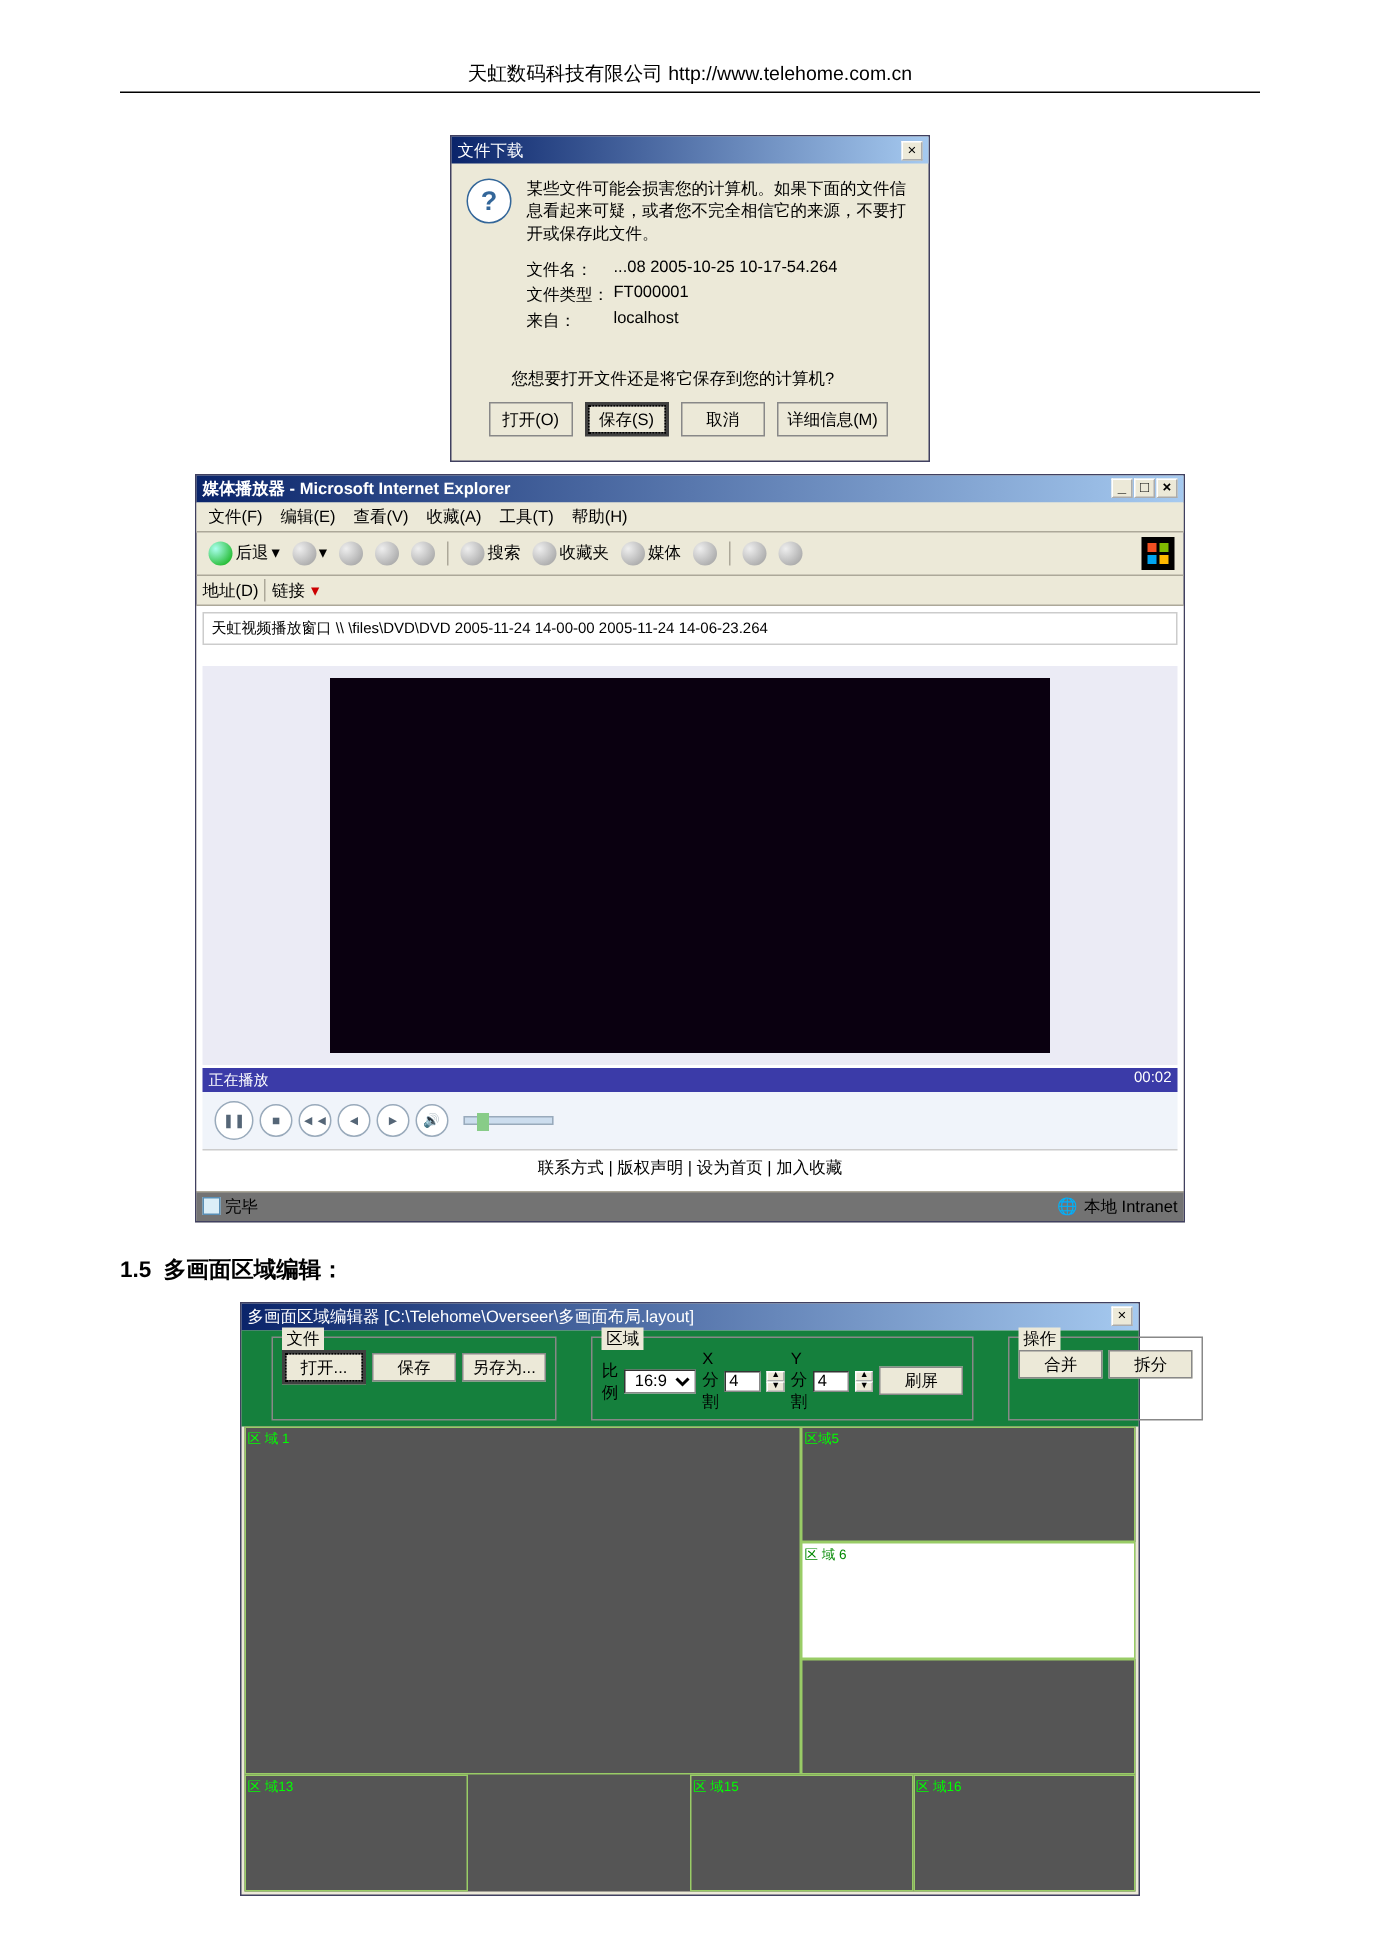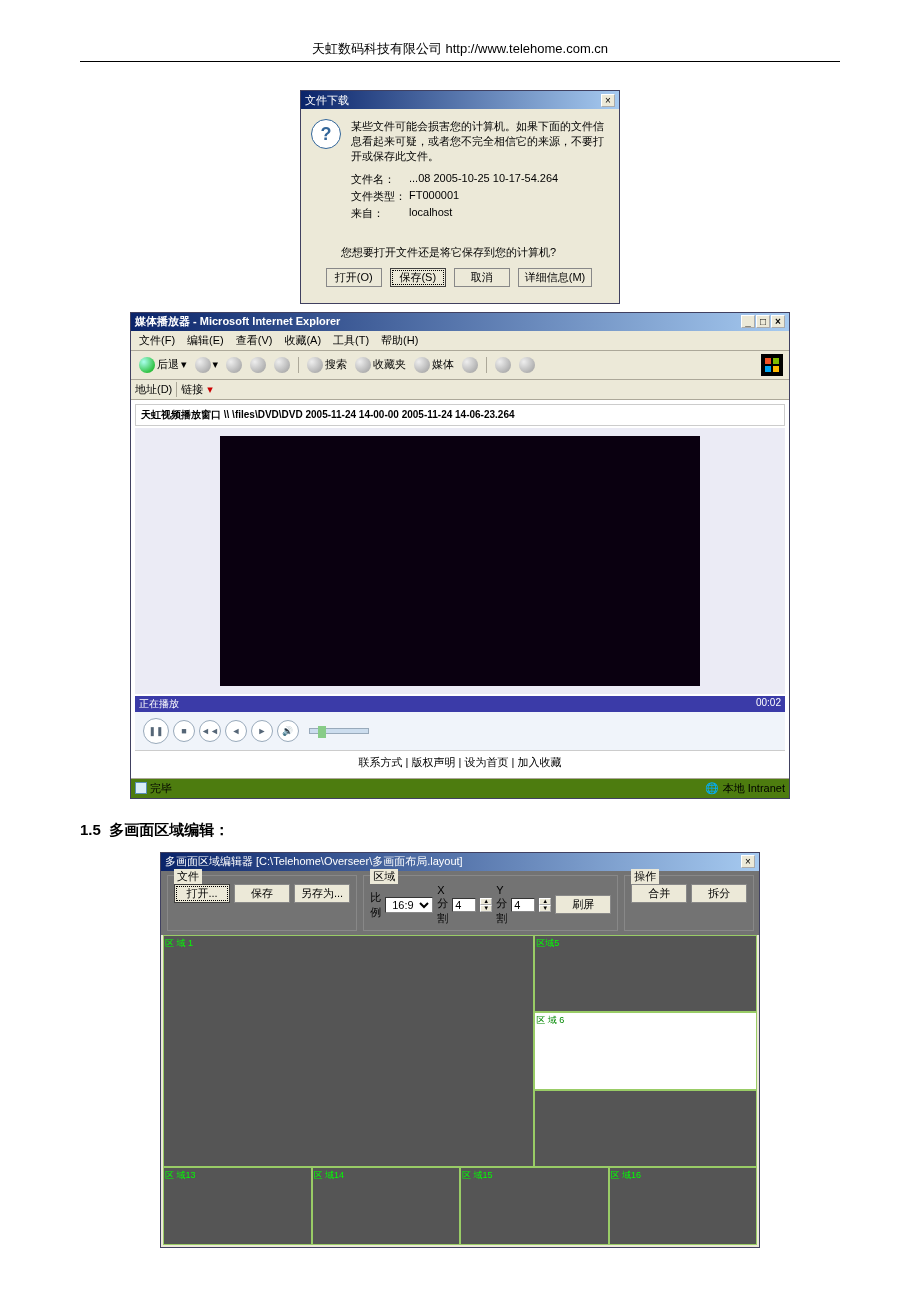--- a/index.html
+++ b/index.html
@@ -13,53 +13,53 @@
 .d1body{padding:10px 12px 10px 10px;font-size:11px}
 .d1top{display:flex;gap:10px}
 .qicon{width:30px;height:30px;border:1px solid #369;border-radius:50%;flex-shrink:0;display:flex;align-items:center;justify-content:center;color:#369;font-weight:bold;font-size:18px;background:#fff}
 .d1warn{line-height:1.35}
 .d1info{padding:8px 0 6px 40px}
 .d1info-row{display:flex;margin-bottom:2px}
 .d1info-label{width:58px}
 .d1q{padding:16px 0 8px 30px}
 .d1btns{display:flex;gap:8px;justify-content:center;padding-bottom:6px}
 .winbtn{background:#ece9d8;border:1px solid #888;padding:1px 6px;font-size:11px;min-width:56px;cursor:pointer}
-.winbtn.default{border:1px solid #404040;outline:1px dotted #000;outline-offset:-3px}
+.winbtn.default{border:3px solid #404040;outline:1px dotted #000;outline-offset:-3px}
 .d1check{display:flex;align-items:center;gap:4px;justify-content:center;padding:4px 0 8px;font-size:11px}
 .iewin{width:660px;margin:0 auto 22px;border:1px solid #404060;background:#ece9d8}
 .ietitle{background:linear-gradient(to right,#0a246a,#a6caf0);color:#fff;font-size:11px;font-weight:bold;padding:2px 4px;display:flex;justify-content:space-between;align-items:center;height:18px}
 .winctrls{display:flex;gap:1px}
 .iemenu{display:flex;gap:12px;padding:2px 8px;font-size:11px;border-bottom:1px solid #aca899;background:#ece9d8}
 .ietool{display:flex;align-items:center;gap:4px;padding:3px 6px;font-size:11px;border-bottom:1px solid #aca899}
 .tbtn{display:flex;align-items:center;gap:2px;padding:0 2px}
 .tsep{width:1px;height:16px;background:#aca899;margin:0 2px}
 .ticon{width:16px;height:16px;border-radius:50%;display:inline-block}
 .ticon.green{background:radial-gradient(circle at 30% 30%,#afe,#0a0)}
 .ticon.gray{background:radial-gradient(circle at 30% 30%,#eee,#999)}
 .tflag{width:22px;height:22px;background:#000;display:flex;align-items:center;justify-content:center;margin-left:auto}
 .tflag svg{width:16px;height:16px}
 .ieaddr{display:flex;align-items:center;gap:4px;padding:2px 4px;font-size:11px;border-bottom:1px solid #aca899}
 .addrinput{flex:1;background:#fff;border:1px inset #888;padding:1px 2px;font-size:10px;white-space:nowrap;overflow:hidden;display:flex;align-items:center;gap:3px}
 .pageicon{width:12px;height:12px;background:#dbeef7;border:1px solid #5a8fb5;flex-shrink:0}
 .iecontent{background:#fff;padding:4px}
-.playertitle{background:#fff;border:1px solid #ccc;padding:3px 5px;font-size:10px;font-weight:bold;margin-bottom:2px}
+.playertitle{background:#fff;border:1px solid #ccc;padding:3px 5px;font-size:10px;font-weight:normal;margin-bottom:14px}
 .videoarea{background:#ebebf5;padding:8px;display:flex;justify-content:center}
 .videoblack{width:480px;height:250px;background:#0a0010}
 .statusbar{display:flex;justify-content:space-between;background:#3b3ba8;color:#fff;font-size:10px;padding:1px 4px;margin-top:2px}
 .playctrls{display:flex;align-items:center;gap:4px;padding:6px 8px;background:#f0f4fa}
 .pbtn{width:22px;height:22px;border:1px solid #9ab;border-radius:50%;background:#fff;display:flex;align-items:center;justify-content:center;font-size:9px;color:#567;cursor:pointer}
 .pbtn.big{width:26px;height:26px}
 .volslider{width:60px;height:6px;background:#cde;border:1px solid #9ab;position:relative;margin-left:6px}
 .volthumb{position:absolute;left:8px;top:-3px;width:8px;height:12px;background:#8c8}
 .footlinks{text-align:center;font-size:11px;padding:4px 0;border-top:1px solid #ccc}
-.iestatus{display:flex;justify-content:space-between;align-items:center;padding:2px 4px;font-size:11px;border-top:1px solid #aca899;background:#4d7c0f}
+.iestatus{display:flex;justify-content:space-between;align-items:center;padding:2px 4px;font-size:11px;border-top:1px solid #aca899;background:#737373}
 .iestatus-right{display:flex;align-items:center;gap:4px}
 .secheading{font-size:15px;font-weight:bold;margin:10px 0 12px}
 .layoutwin{width:600px;margin:0 auto;border:1px solid #404060;background:#ece9d8}
-.layouttool{display:flex;gap:6px;padding:4px 6px;background:#737373}
+.layouttool{display:flex;gap:23px;padding:4px 20px;background:#15803d}
 .grpbox{border:1px solid #888;padding:8px 6px 4px;position:relative;font-size:11px}
 .grpbox-label{position:absolute;top:-7px;left:6px;background:#ece9d8;padding:0 3px;font-size:11px}
 .grpbox-row{display:flex;align-items:center;gap:4px}
 .smallinput{background:#fff;border:1px inset #888;width:36px;padding:0 2px;font-size:11px}
 .spinner{display:flex;flex-direction:column}
 .spinarrow{width:12px;height:7px;background:#ece9d8;border:1px outset #fff;font-size:6px;line-height:5px;text-align:center;cursor:pointer}
 .layoutcanvas{background:#555;height:310px;position:relative;margin:0 2px 2px}
 .region{position:absolute;border:1px solid #9c6;font-size:9px;color:#0f0;padding:1px}
 .region.sel{background:#fff;color:#080}
 </style>
@@ -252,22 +252,20 @@
   <div class="region" style="left:0;top:0;width:62.5%;height:75%">区
 域
 1</div>
   <div class="region" style="left:62.5%;top:0;width:37.5%;height:25%">区域5</div>
   <div class="region sel" style="left:62.5%;top:25%;width:37.5%;height:25%">区
 域
 6</div>
   <div class="region" style="left:62.5%;top:50%;width:37.5%;height:25%"></div>
   <div class="region" style="left:0;top:75%;width:25%;height:25%">区
 域13</div>
-  <div class="region" style="left:25%;top:75%;width:25%;height:25%">区
-域14</div>
   <div class="region" style="left:50%;top:75%;width:25%;height:25%">区
 域15</div>
   <div class="region" style="left:75%;top:75%;width:25%;height:25%">区
 域16</div>
  </div>
 </div>
 
 </div>
 
 </body></html>

